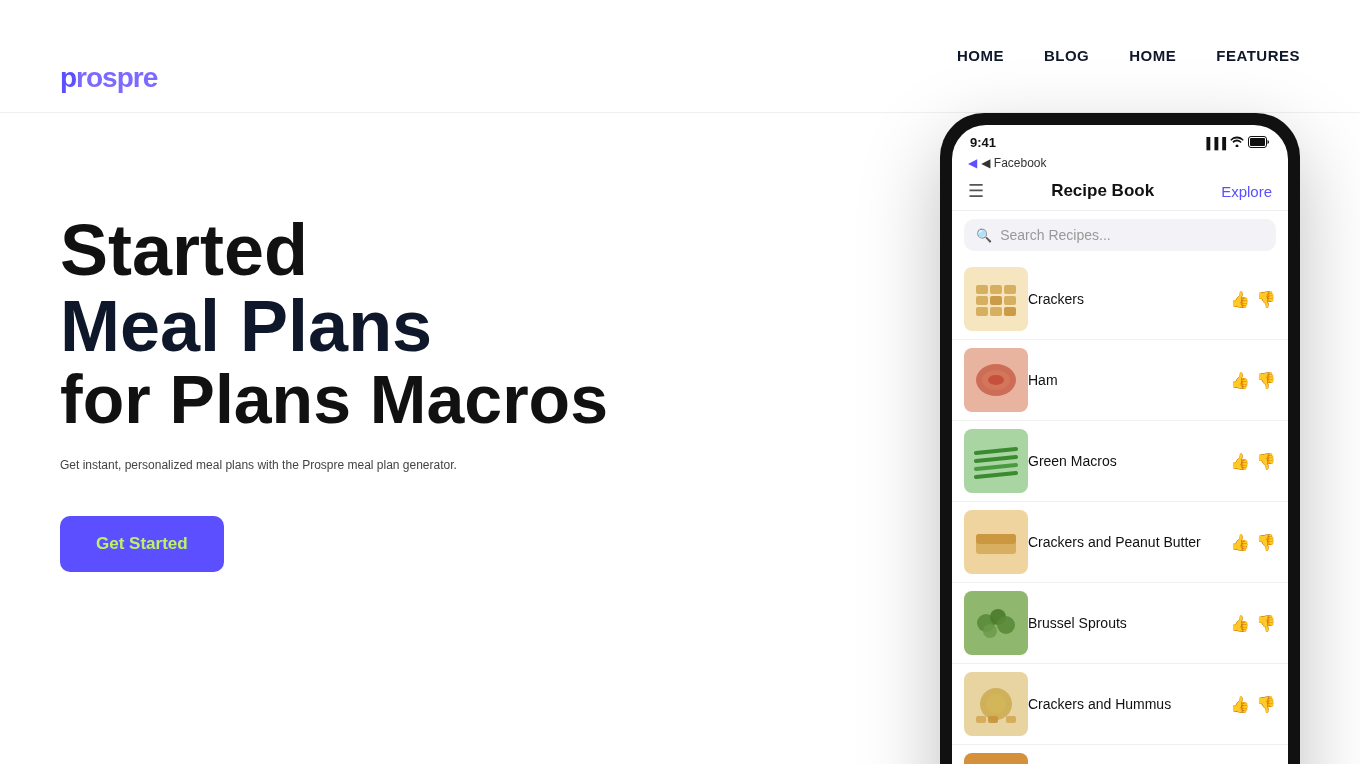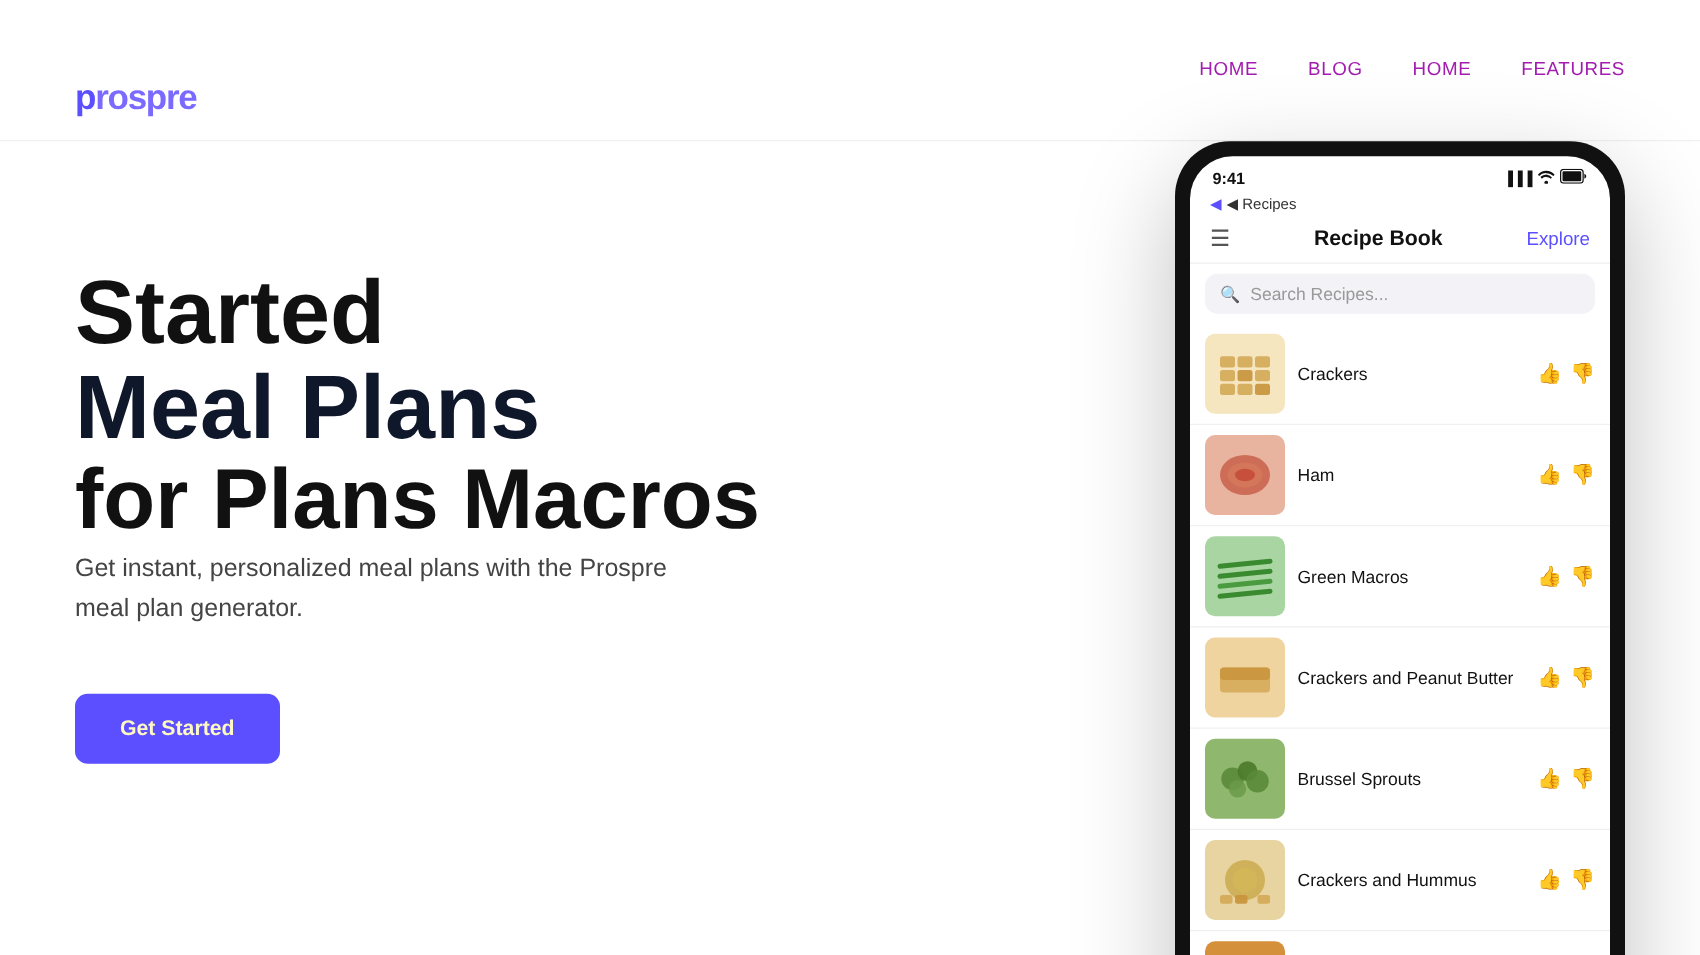--- a/index.html
+++ b/index.html
@@ -30,23 +30,23 @@
     }
     .logo-prospre-p { color: #5b4fff; }
     .logo-prospre-rest { color: #7b6aff; }
     .nav-links {
       display: flex;
       gap: 40px;
       list-style: none;
     }
     .nav-links a {
       text-decoration: none;
-      color: #a21caf;
+      color: #0f172a;
       font-size: 15px;
-      font-weight: 400;
+      font-weight: 700;
       letter-spacing: 0.5px;
     }
 
     
     .hero {
       display: flex;
       align-items: flex-start;
       padding: 60px 60px 0 60px;
       min-height: 700px;
       position: relative;
@@ -68,30 +68,30 @@
       color: #0f172a;
       line-height: 1.05;
     }
     .hero-title-macros {
       font-size: 68px;
       font-weight: 800;
       color: #111;
       line-height: 1.05;
     }
     .hero-subtitle {
-      font-size: 20px;
+      font-size: 12px;
       color: #444;
-      margin-top: 3px;
+      margin-top: 20px;
       line-height: 1.6;
       max-width: 500px;
     }
     .get-started-btn {
-      margin-top: 52px;
+      margin-top: 41px;
       background: #5b4fff;
-      color: #fef9c3;
+      color: #bef264;
       border: none;
       border-radius: 10px;
       padding: 18px 36px;
       font-size: 17px;
       font-weight: 600;
       cursor: pointer;
       display: inline-block;
     }
 
     
@@ -171,21 +171,20 @@
     }
     .search-icon-char { font-size: 13px; }
 
     
     .recipe-list { overflow-y: auto; }
     .recipe-item {
       display: flex;
       align-items: center;
       padding: 8px 12px;
       border-bottom: 1px solid #f0f0f0;
-      gap: 10px;
     }
     .recipe-thumb {
       width: 64px;
       height: 64px;
       border-radius: 8px;
       flex-shrink: 0;
       overflow: hidden;
       display: flex;
       align-items: center;
       justify-content: center;
@@ -262,21 +261,21 @@
                   <rect x="0.5" y="0.5" width="18" height="11" rx="2.5" stroke="#111"></rect>
                   <rect x="2" y="2" width="15" height="8" rx="1" fill="#111"></rect>
                   <path d="M19.5 4v4c.83-.37 1.5-1.1 1.5-2s-.67-1.63-1.5-2z" fill="#111"></path>
                 </svg>
             </span>
           </div>
         </div>
 
         <div class="back-bar">
           <span>◀</span>
-          <span style="color:#333;font-size:12px;">◀ Recipes</span>
+          <span style="color:#333;font-size:12px;">◀ Facebook</span>
         </div>
 
         <div class="app-nav">
           <span class="hamburger">☰</span>
           <span class="app-nav-title">Recipe Book</span>
           <span class="app-nav-explore">Explore</span>
         </div>
 
         <div class="search-bar">
           <span class="search-icon-char">🔍</span>

